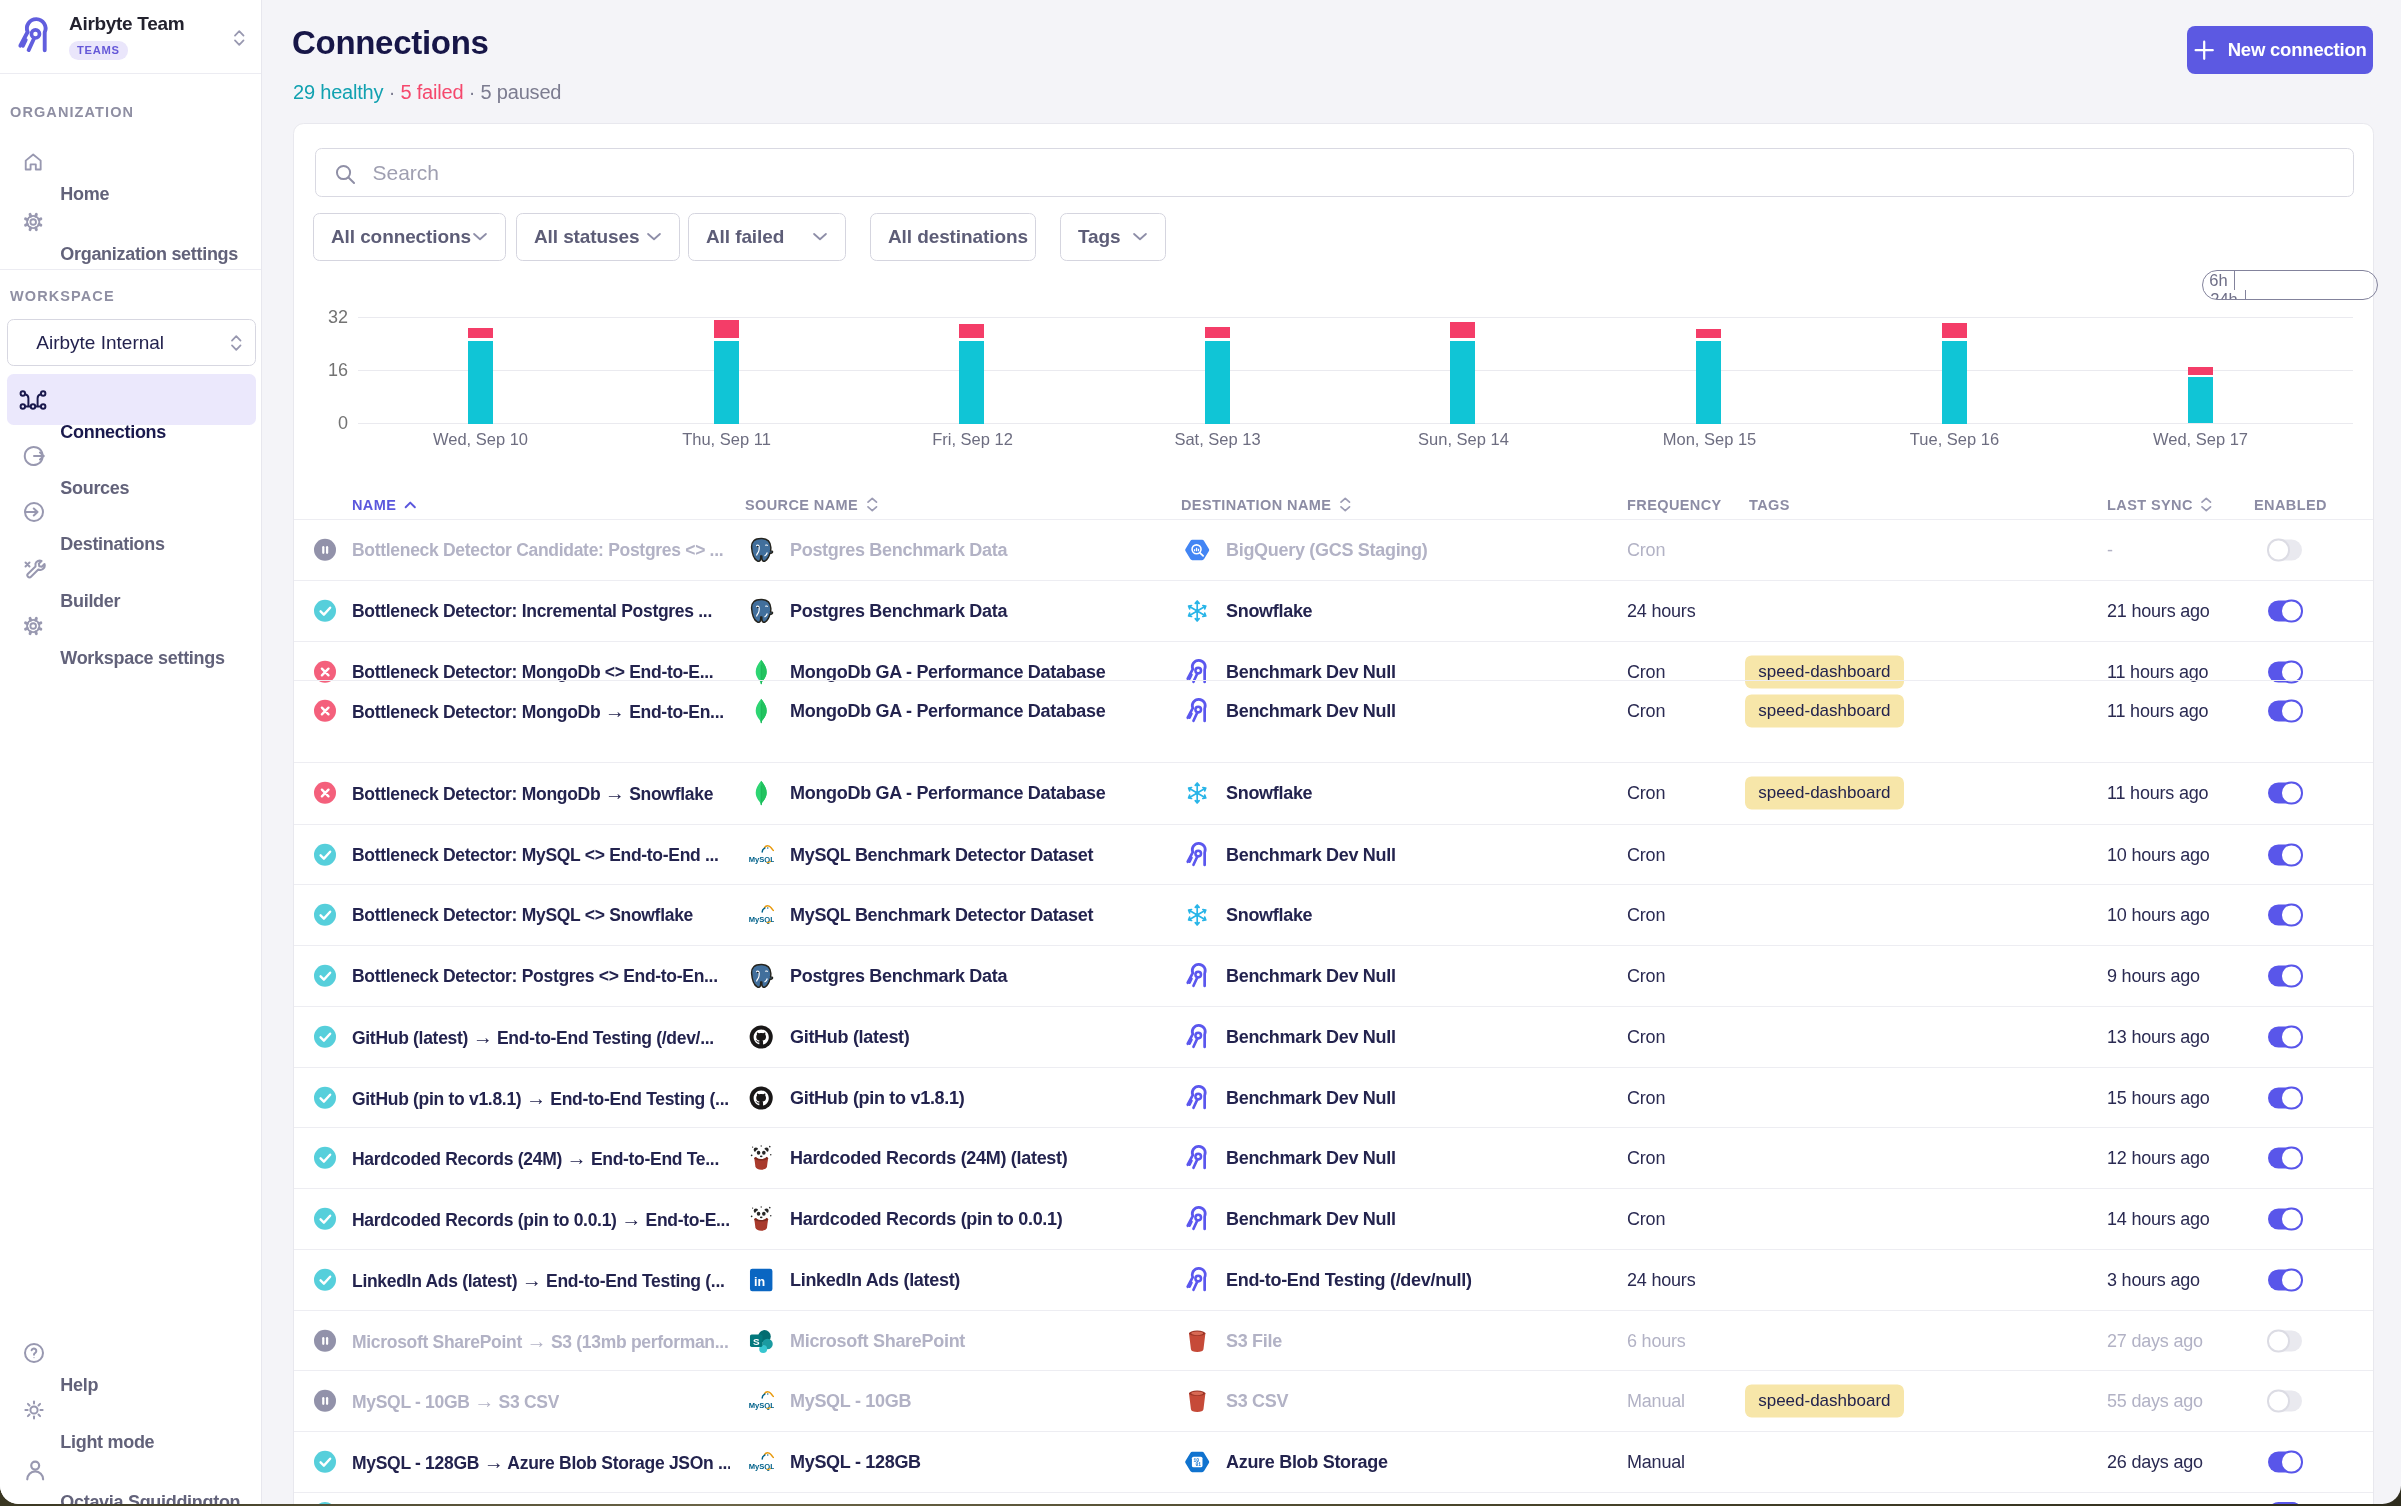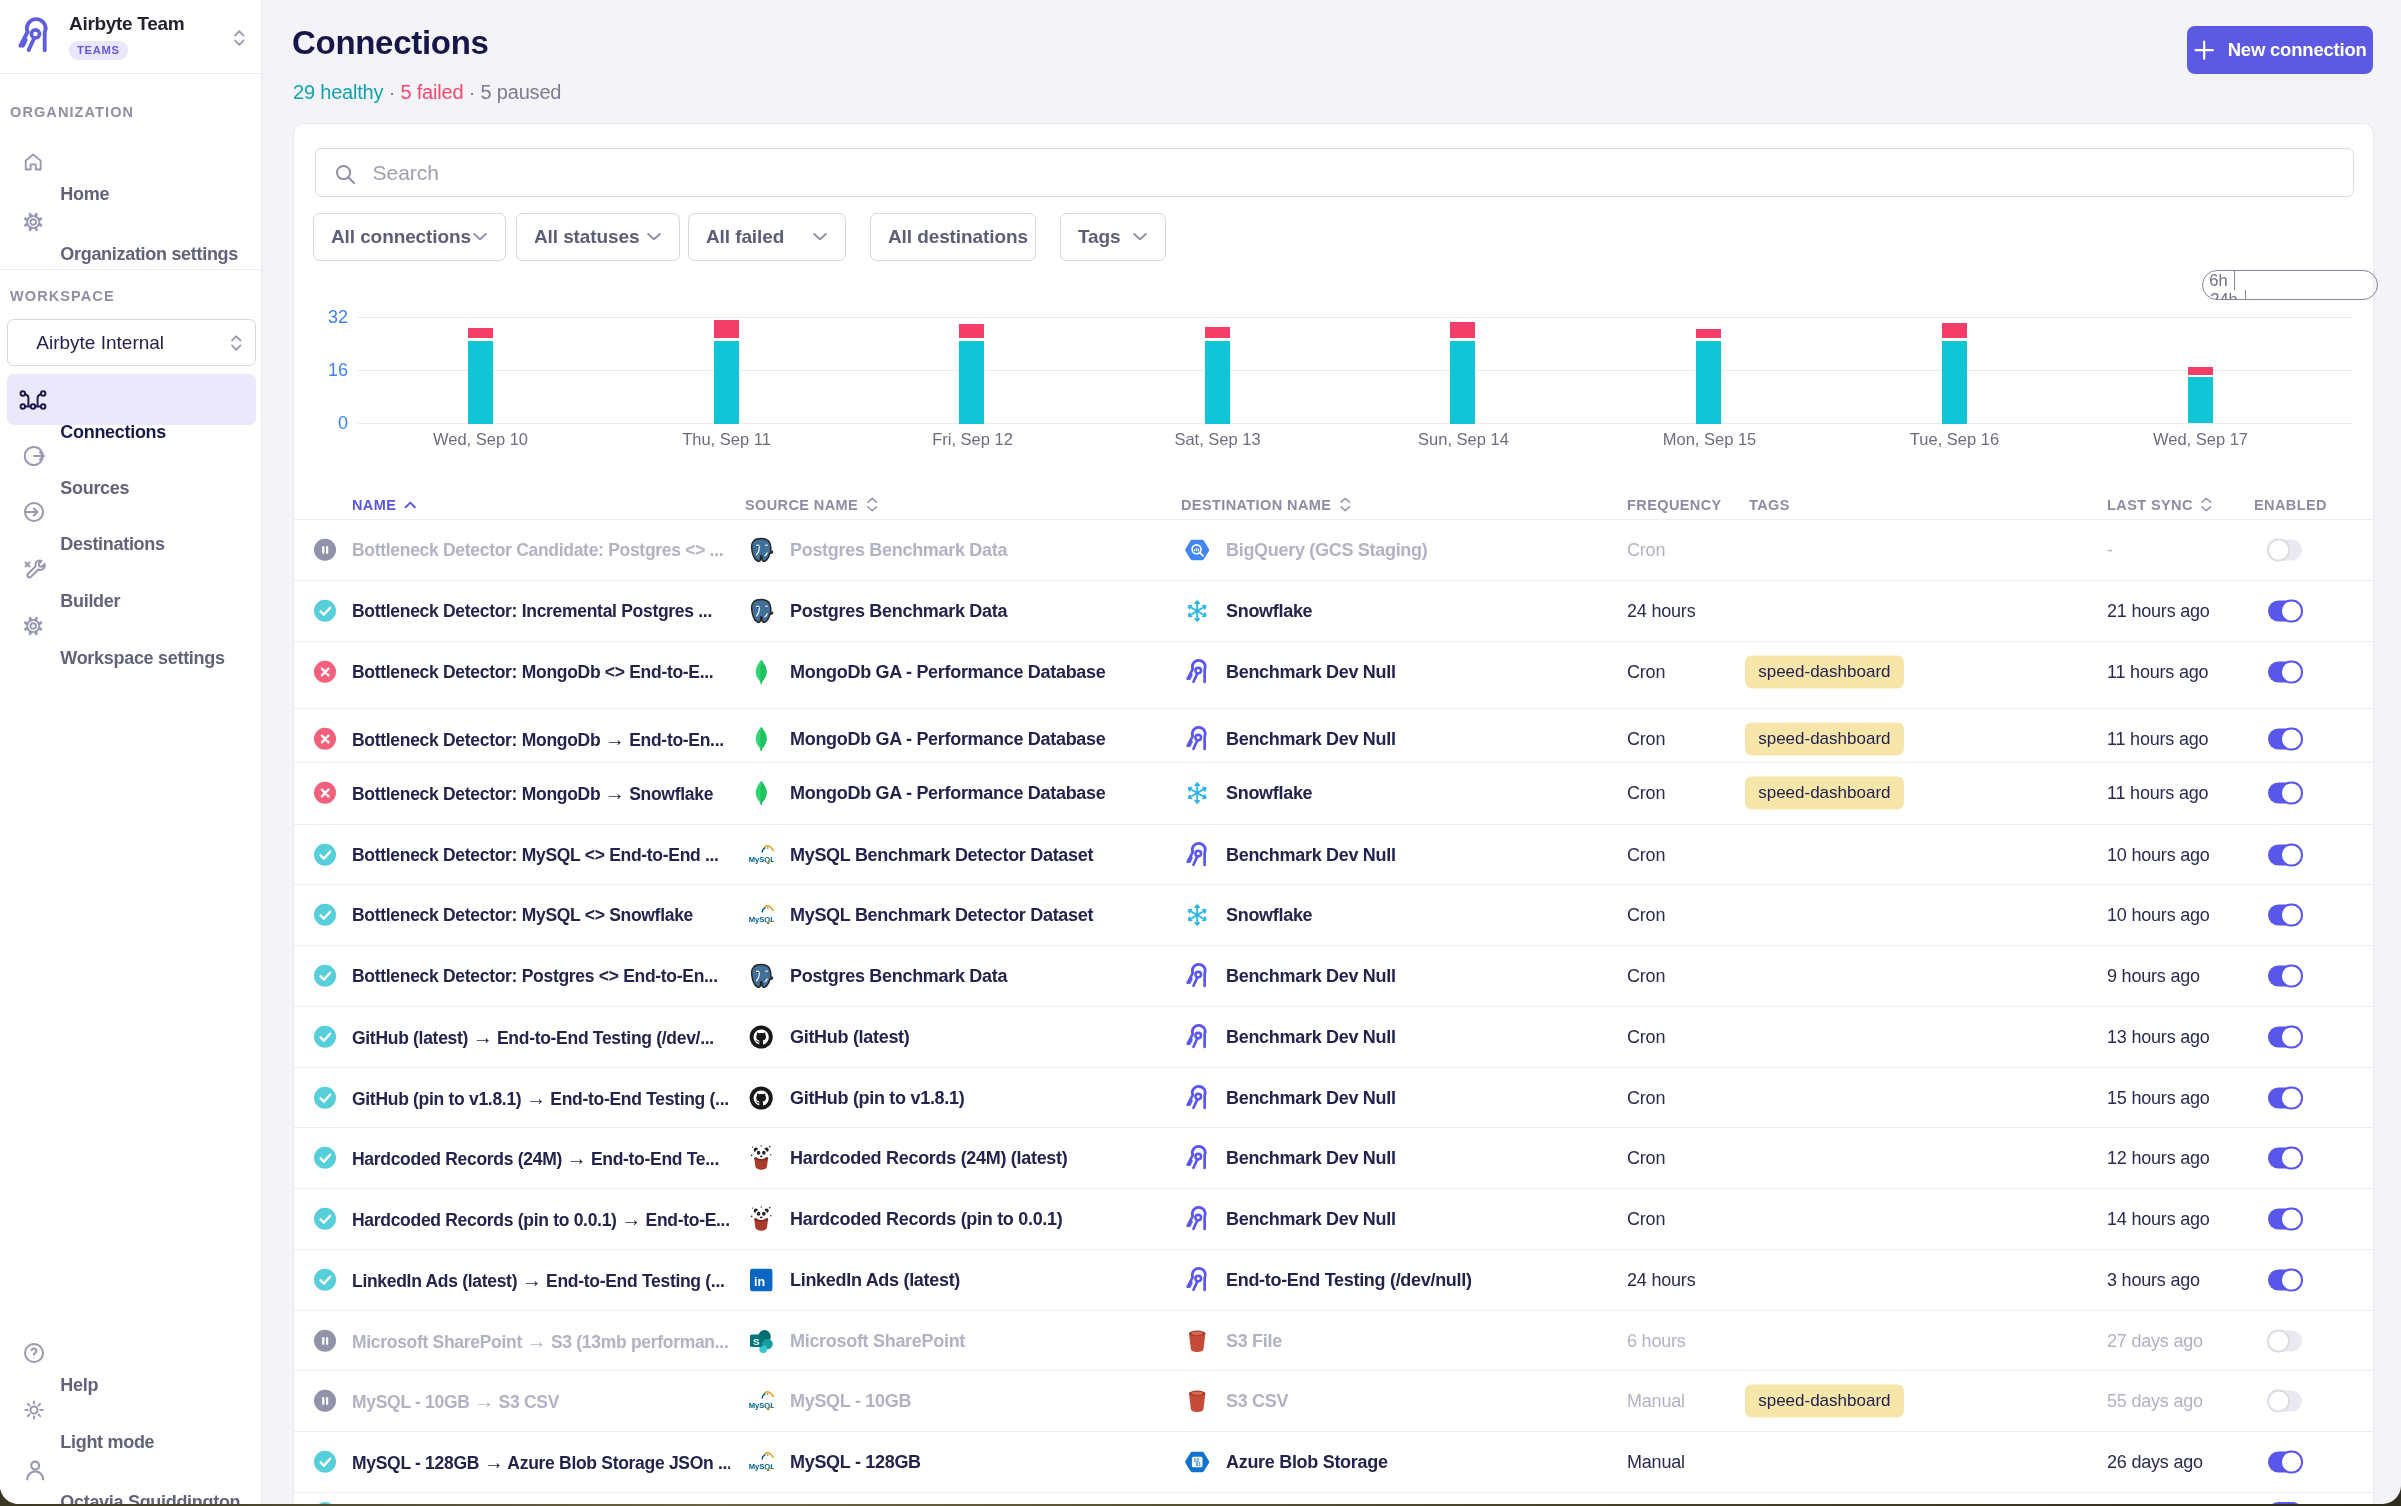--- a/index.html
+++ b/index.html
@@ -29,21 +29,21 @@
 .search { position:absolute; left:20.5px; top:24px; width:2039px; height:49px; border:1.3px solid #d9d9e2; border-radius:6.6px; }
 .search svg { position:absolute; left:17px; top:12.5px; }
 .search .ph { position:absolute; left:57px; top:50%; transform:translateY(-50%); font-size:21px; color:#9f9fb1; }
 .filter { position:absolute; top:89px; height:48px; border:1.3px solid #d5d5df; border-radius:6.6px; display:flex; align-items:center; justify-content:space-between; padding:0 17px; }
 .filter span { font-size:19px; font-weight:600; color:#5d5d77; white-space:nowrap; letter-spacing:-0.1px;text-align:right; }
 .seg { position:absolute; left:1908px; top:146px; width:176px; height:30px; border:1.3px solid #83839c; border-radius:15px; display:flex; overflow:hidden;flex-direction:column; }
 .seg div { display:flex; align-items:center; justify-content:center; font-size:16.5px; color:#6e6e87; border-right:1.3px solid #83839c; }
 .seg div:last-child { border-right:none; }
 .seg .on { background:#c9c6f4; color:#20204e; font-weight:600;}
 .gl { position:absolute; left:64px; width:1995px; height:1.3px; background:#eaeaef; }
-.ylab { position:absolute; width:40px; text-align:right; font-size:18px; color:#3b82f6; left:14px; }
+.ylab { position:absolute; width:40px; text-align:right; font-size:18px; color:#737373; left:14px; }
 .bar { position:absolute; width:25px; }
 .cy { background:#10c5d6; } .rd { background:#f43d68; }
 .xlab { position:absolute; top:306px; width:185px; text-align:center; font-size:16.5px; color:#6d6d80; }
 .th { position:absolute; top:370px; font-size:14.5px; font-weight:bold; letter-spacing:0.4px; color:#8c8ca4; display:flex; align-items:center; gap:6.6px; height:21px;}
 .sicon { flex:none; }
 .row { position:absolute; left:0; width:2079px; height:61px; border-top:1.3px solid #ededf2; }
 .cell { position:absolute; top:50%; transform:translateY(-50%); white-space:nowrap; }
 .st { width:22.4px; height:22.4px; border-radius:50%; display:flex; align-items:center; justify-content:center; }
 .ic-st { left:20px; display:flex; }
 .name .ar, .src .ar { font-size:1.15em; }
@@ -420,21 +420,21 @@
 <span class="cell dst">Benchmark Dev Null</span>
 <span class="cell freq">Cron</span>
 <span class="tag">speed-dashboard</span>
 <span class="cell sync">11 hours ago</span>
 <span class="cell tg">
             <span class="tgl on">
               <span class="knob"></span>
             </span>
           </span>
 </div>
-<div class="row" style="top:584px">
+<div class="row" style="top:556px">
 <span class="cell ic-st">
             <span class="st" style="background:#f4607c">
               <svg width="22.4" height="22.4" viewBox="0 0 34 34">
                 <path d="M12 12 L22 22 M22 12 L12 22" stroke="#fff" stroke-width="3.6" stroke-linecap="round"></path>
               </svg>
             </span>
           </span>
 <span class="cell name">Bottleneck Detector: MongoDb <span class="ar">→</span> End-to-En...</span>
 <span class="cell ic-src">
             <svg width="26.4" height="26.4" viewBox="0 0 40 40">

